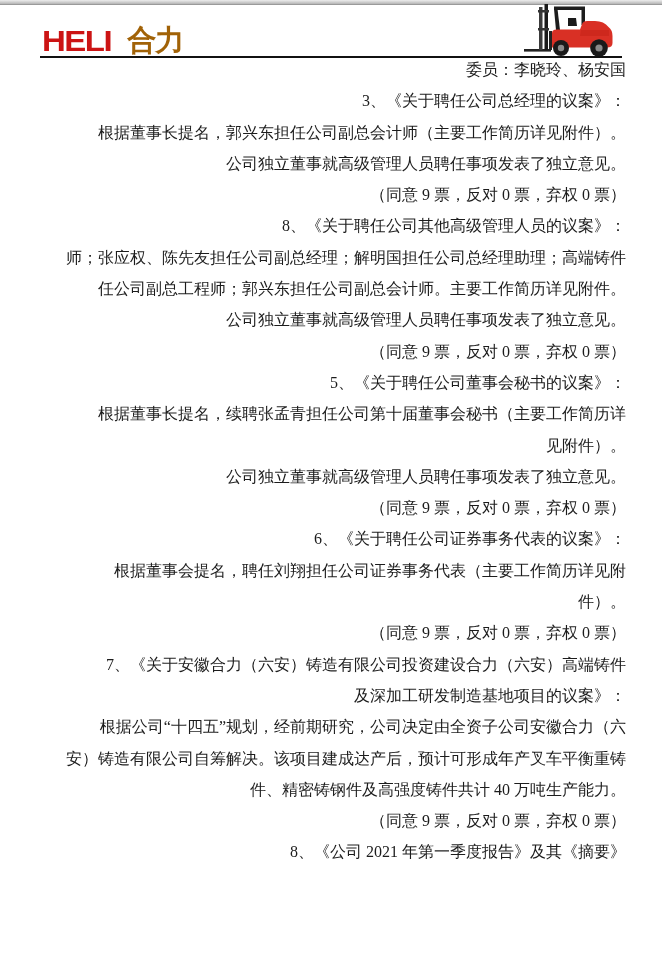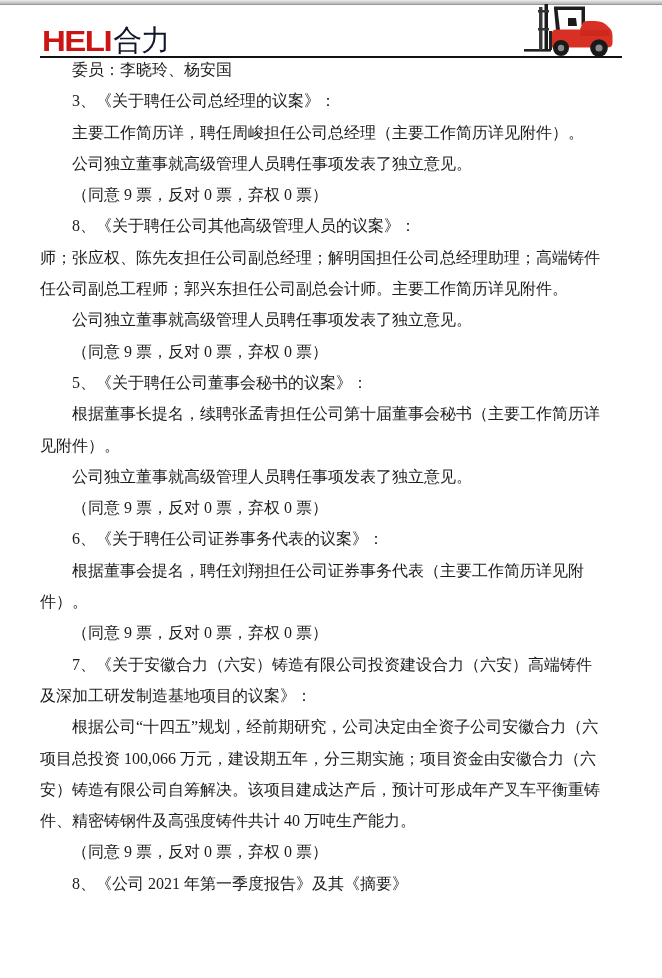--- a/index.html
+++ b/index.html
@@ -24,34 +24,34 @@
     position: absolute; left: 42px; bottom: 1px;
     display: flex; align-items: center; line-height: 1;
     font-family: "Liberation Sans", "DejaVu Sans", sans-serif;
     white-space: nowrap;
   }
   .logo-en {
     color: #cc1414; font-size: 33px; font-weight: 900;
     letter-spacing: -1.5px; transform: scaleY(0.92);
   }
   .logo-cn {
-    color: #0f172a; font-size: 29px; font-weight: 400;
-    margin-left: 2px; letter-spacing: -1px;
+    color: #a16207; font-size: 29px; font-weight: 700;
+    margin-left: 16px; letter-spacing: -1px;
   }
   .header-rule {
     position: absolute; left: 40px; top: 56px; width: 582px; height: 2px;
     background: #111111;
   }
   .forklift { position: absolute; right: 42px; top: 3px; }
 
   .content {
     position: absolute; left: 40px; top: 54px; width: 586px;
     font-size: 16px; color: #1c1c1c; line-height: 31.3px;
   }
-  .line { white-space: nowrap; height: 31.3px; }
+  .line { white-space: nowrap; height: 31.3px; text-align: right; }
   .line.indent { padding-left: 32px; }
 </style>
 </head>
 <body>
 
 <div class="page">
 
   <div class="top-edge"></div>
 
   <div class="header">
@@ -84,40 +84,39 @@
       <circle cx="75" cy="45" r="8.8" fill="#1a1a1a"></circle>
       <circle cx="75" cy="45" r="3.6" fill="#8a8a8a"></circle>
     </svg>
 
     <div class="header-rule"></div>
   </div>
 
   <div class="content">
     <div class="line indent">委员：李晓玲、杨安国</div>
     <div class="line indent">3、《关于聘任公司总经理的议案》：</div>
-    <div class="line indent">主要工作简历详，聘任周峻担任公司总经理（主要工作简历详见附件）。</div>
+    <div class="line indent">根据董事长提名，郭兴东担任公司副总会计师（主要工作简历详见附件）。</div>
     <div class="line indent">公司独立董事就高级管理人员聘任事项发表了独立意见。</div>
     <div class="line indent">（同意 9 票，反对 0 票，弃权 0 票）</div>
     <div class="line indent">8、《关于聘任公司其他高级管理人员的议案》：</div>
     <div class="line">师；张应权、陈先友担任公司副总经理；解明国担任公司总经理助理；高端铸件</div>
     <div class="line">任公司副总工程师；郭兴东担任公司副总会计师。主要工作简历详见附件。</div>
     <div class="line indent">公司独立董事就高级管理人员聘任事项发表了独立意见。</div>
     <div class="line indent">（同意 9 票，反对 0 票，弃权 0 票）</div>
     <div class="line indent">5、《关于聘任公司董事会秘书的议案》：</div>
     <div class="line indent">根据董事长提名，续聘张孟青担任公司第十届董事会秘书（主要工作简历详</div>
     <div class="line">见附件）。</div>
     <div class="line indent">公司独立董事就高级管理人员聘任事项发表了独立意见。</div>
     <div class="line indent">（同意 9 票，反对 0 票，弃权 0 票）</div>
     <div class="line indent">6、《关于聘任公司证券事务代表的议案》：</div>
     <div class="line indent">根据董事会提名，聘任刘翔担任公司证券事务代表（主要工作简历详见附</div>
     <div class="line">件）。</div>
     <div class="line indent">（同意 9 票，反对 0 票，弃权 0 票）</div>
     <div class="line indent">7、《关于安徽合力（六安）铸造有限公司投资建设合力（六安）高端铸件</div>
     <div class="line">及深加工研发制造基地项目的议案》：</div>
     <div class="line indent">根据公司“十四五”规划，经前期研究，公司决定由全资子公司安徽合力（六</div>
-    <div class="line">项目总投资 100,066 万元，建设期五年，分三期实施；项目资金由安徽合力（六</div>
     <div class="line">安）铸造有限公司自筹解决。该项目建成达产后，预计可形成年产叉车平衡重铸</div>
     <div class="line">件、精密铸钢件及高强度铸件共计 40 万吨生产能力。</div>
     <div class="line indent">（同意 9 票，反对 0 票，弃权 0 票）</div>
     <div class="line indent">8、《公司 2021 年第一季度报告》及其《摘要》</div>
   </div>
 
 </div>
 
 </body></html>

